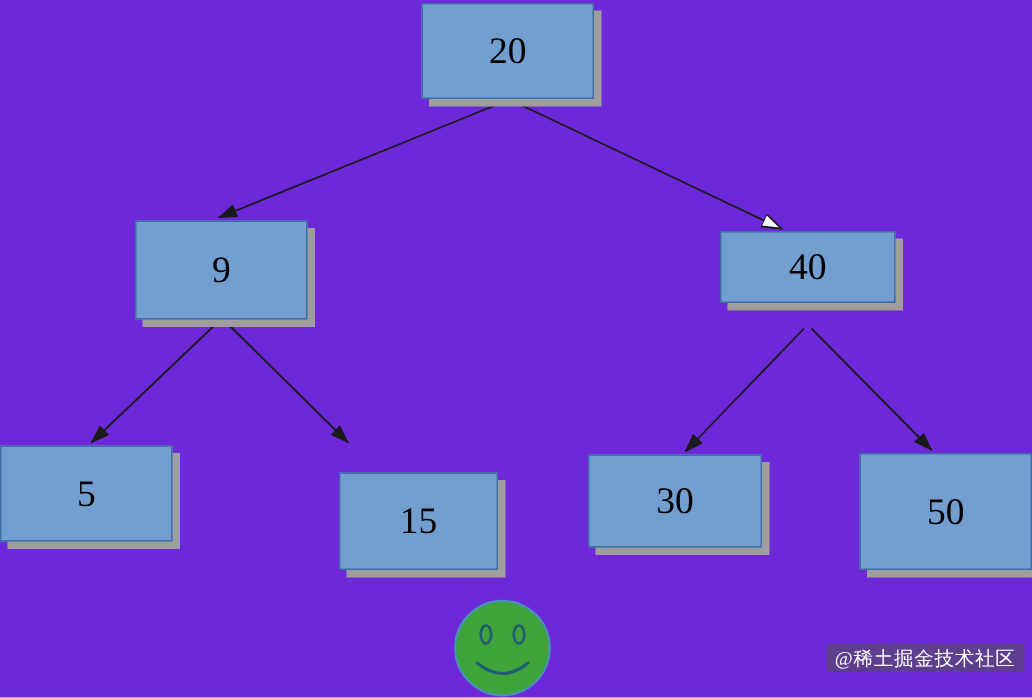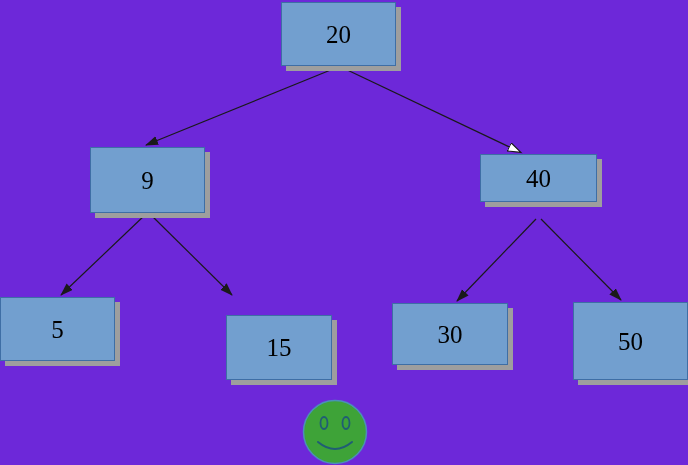--- a/index.html
+++ b/index.html
@@ -75,14 +75,15 @@
       <div class="tree-node" style="left: 573px; top: 302px; width: 115px; height: 78px; background: rgb(114, 159, 207); border: 1px solid rgb(62, 110, 165); box-shadow: rgb(158, 158, 158) 5px 5px 0px; color: rgb(0, 0, 0);">50</div>
     </div>
 
   <svg id="smiley-layer" width="688" height="465" viewBox="0 0 688 465">
     <circle id="smiley-face" cx="335" cy="432" r="31.5" fill="#3ea338" stroke="#4a90b8" stroke-width="1.5"></circle>
     <ellipse id="smiley-eye-left" cx="324" cy="423" rx="3.5" ry="6" fill="#3ea338" stroke="#205d74" stroke-width="1.8"></ellipse>
     <ellipse id="smiley-eye-right" cx="346" cy="423" rx="3.5" ry="6" fill="#3ea338" stroke="#205d74" stroke-width="1.8"></ellipse>
     <path id="smiley-mouth" fill="none" d="M318,442 Q335,456 352,442" stroke="#205d74" stroke-width="2" stroke-linecap="round"></path>
   </svg>
 
+  <div class="watermark" id="watermark" style="color: rgb(255, 255, 255); background: rgba(82, 82, 82, 0.55);">@稀土掘金技术社区</div>
 
 </div>
 
 </body></html>

